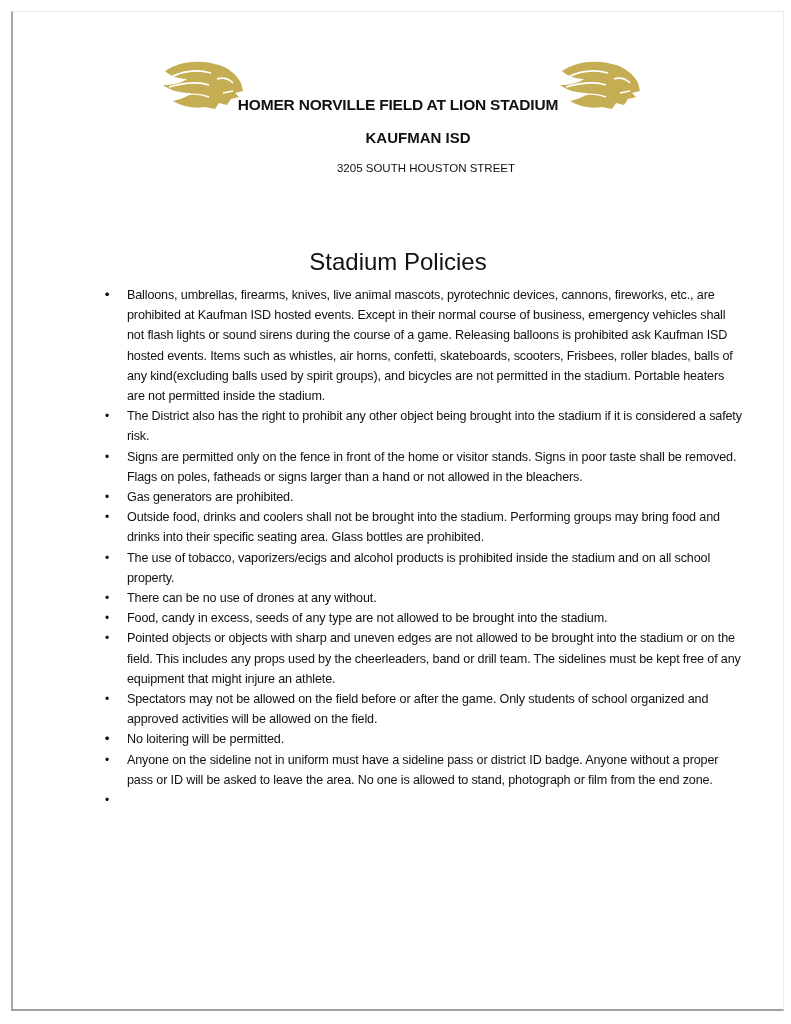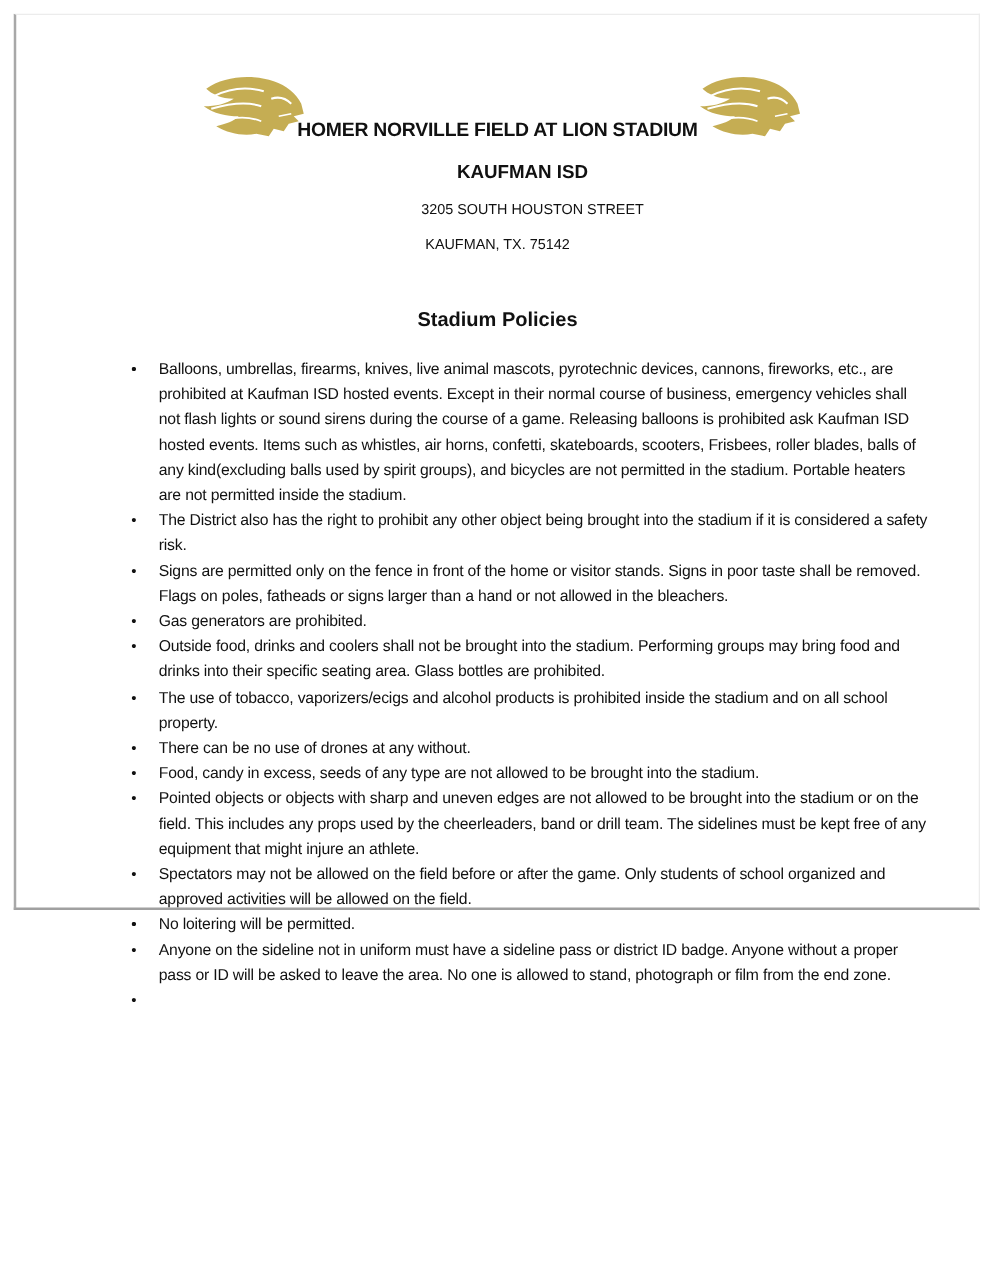--- a/index.html
+++ b/index.html
@@ -1,34 +1,34 @@
 <!DOCTYPE html>
 <html><head>
 <meta charset="utf-8">
 <style>
   html, body { margin: 0; padding: 0; }
   body {
     width: 791px; height: 1024px; background: #ffffff; position: relative; overflow: hidden;
     font-family: "Liberation Sans", sans-serif; color: #111;
   }
   .page {
-    position: absolute; left: 11px; top: 11px; width: 773px; height: 717px;
+    position: absolute; left: 11px; top: 11px; width: 773px; height: 1000px;
     background: #fff; border-top: 1px solid #ececec; border-right: 1px solid #ececec;
     border-left: 2px solid #a8a8a8; border-bottom: 2px solid #a0a0a0;
     box-sizing: border-box;
   }
   .logo { position: absolute; width: 84px; height: 56px; }
   .logo.left { left: 148px; top: 45px; }
   .logo.right { left: 545px; top: 45px; }
   .hdr { position: absolute; left: 0; width: 100%; text-align: center; }
   .title { top: 84px; font-size: 15.5px; font-weight: bold; letter-spacing: -0.2px; }
   .district { top: 117px; font-size: 15px; font-weight: bold; margin-left: 20px; }
   .addr1 { top: 150px; font-size: 11.5px; margin-left: 28px; }
   .addr2 { top: 178px; font-size: 11.5px; }
-  .section-title { top: 236px; font-size: 16px; font-weight: bold; }
+  .section-title { top: 236px; font-size: 24px; font-weight: normal; }
   ul.policies {
     position: absolute; left: 90px; top: 273px; width: 640px; margin: 0; padding: 0; list-style: none;
   }
   ul.policies li {
     position: relative; padding-left: 24px; font-size: 12.6px; line-height: 20.2px; letter-spacing: -0.15px;
   }
   ul.policies li .bullet {
     position: absolute; left: 2px; top: 0; font-size: 12px;
   }
 </style>
@@ -54,21 +54,20 @@
       <path d="M8 30 C22 26, 36 24, 48 28" stroke="#fff" stroke-width="1.6" fill="none"></path>
       <path d="M16 40 C28 36, 38 36, 48 40" stroke="#fff" stroke-width="1.4" fill="none"></path>
       <path d="M56 22 C62 20, 68 22, 72 26" stroke="#fff" stroke-width="1.6" fill="none"></path>
       <path d="M62 36 L72 34" stroke="#fff" stroke-width="1.4" fill="none"></path>
     </g>
   </svg>
 
   <div class="hdr title">HOMER NORVILLE FIELD AT LION STADIUM</div>
   <div class="hdr district">KAUFMAN ISD</div>
   <div class="hdr addr1">3205 SOUTH HOUSTON STREET</div>
-  <div class="hdr addr2">KAUFMAN, TX. 75142</div>
 
   <div class="hdr section-title">Stadium Policies</div>
 
   <ul class="policies">
     <li><span class="bullet">•</span></li>
     <li><span class="bullet">•</span><span>Balloons, umbrellas, firearms, knives, live animal mascots, pyrotechnic devices, cannons, fireworks, etc., are prohibited at Kaufman ISD hosted events. Except in their normal course of business, emergency vehicles shall not flash lights or sound sirens during the course of a game. Releasing balloons is prohibited ask Kaufman ISD hosted events. Items such as whistles, air horns, confetti, skateboards, scooters, Frisbees, roller blades, balls of any kind(excluding balls used by spirit groups), and bicycles are not permitted in the stadium. Portable heaters are not permitted inside the stadium.</span></li>
     <li><span class="bullet">•</span><span>The District also has the right to prohibit any other object being brought into the stadium if it is considered a safety risk.</span></li>
     <li><span class="bullet">•</span><span>Signs are permitted only on the fence in front of the home or visitor stands. Signs in poor taste shall be removed. Flags on poles, fatheads or signs larger than a hand or not allowed in the bleachers.</span></li>
     <li><span class="bullet">•</span><span>Gas generators are prohibited.</span></li>
     <li><span class="bullet">•</span><span>Outside food, drinks and coolers shall not be brought into the stadium. Performing groups may bring food and drinks into their specific seating area. Glass bottles are prohibited.</span></li>

